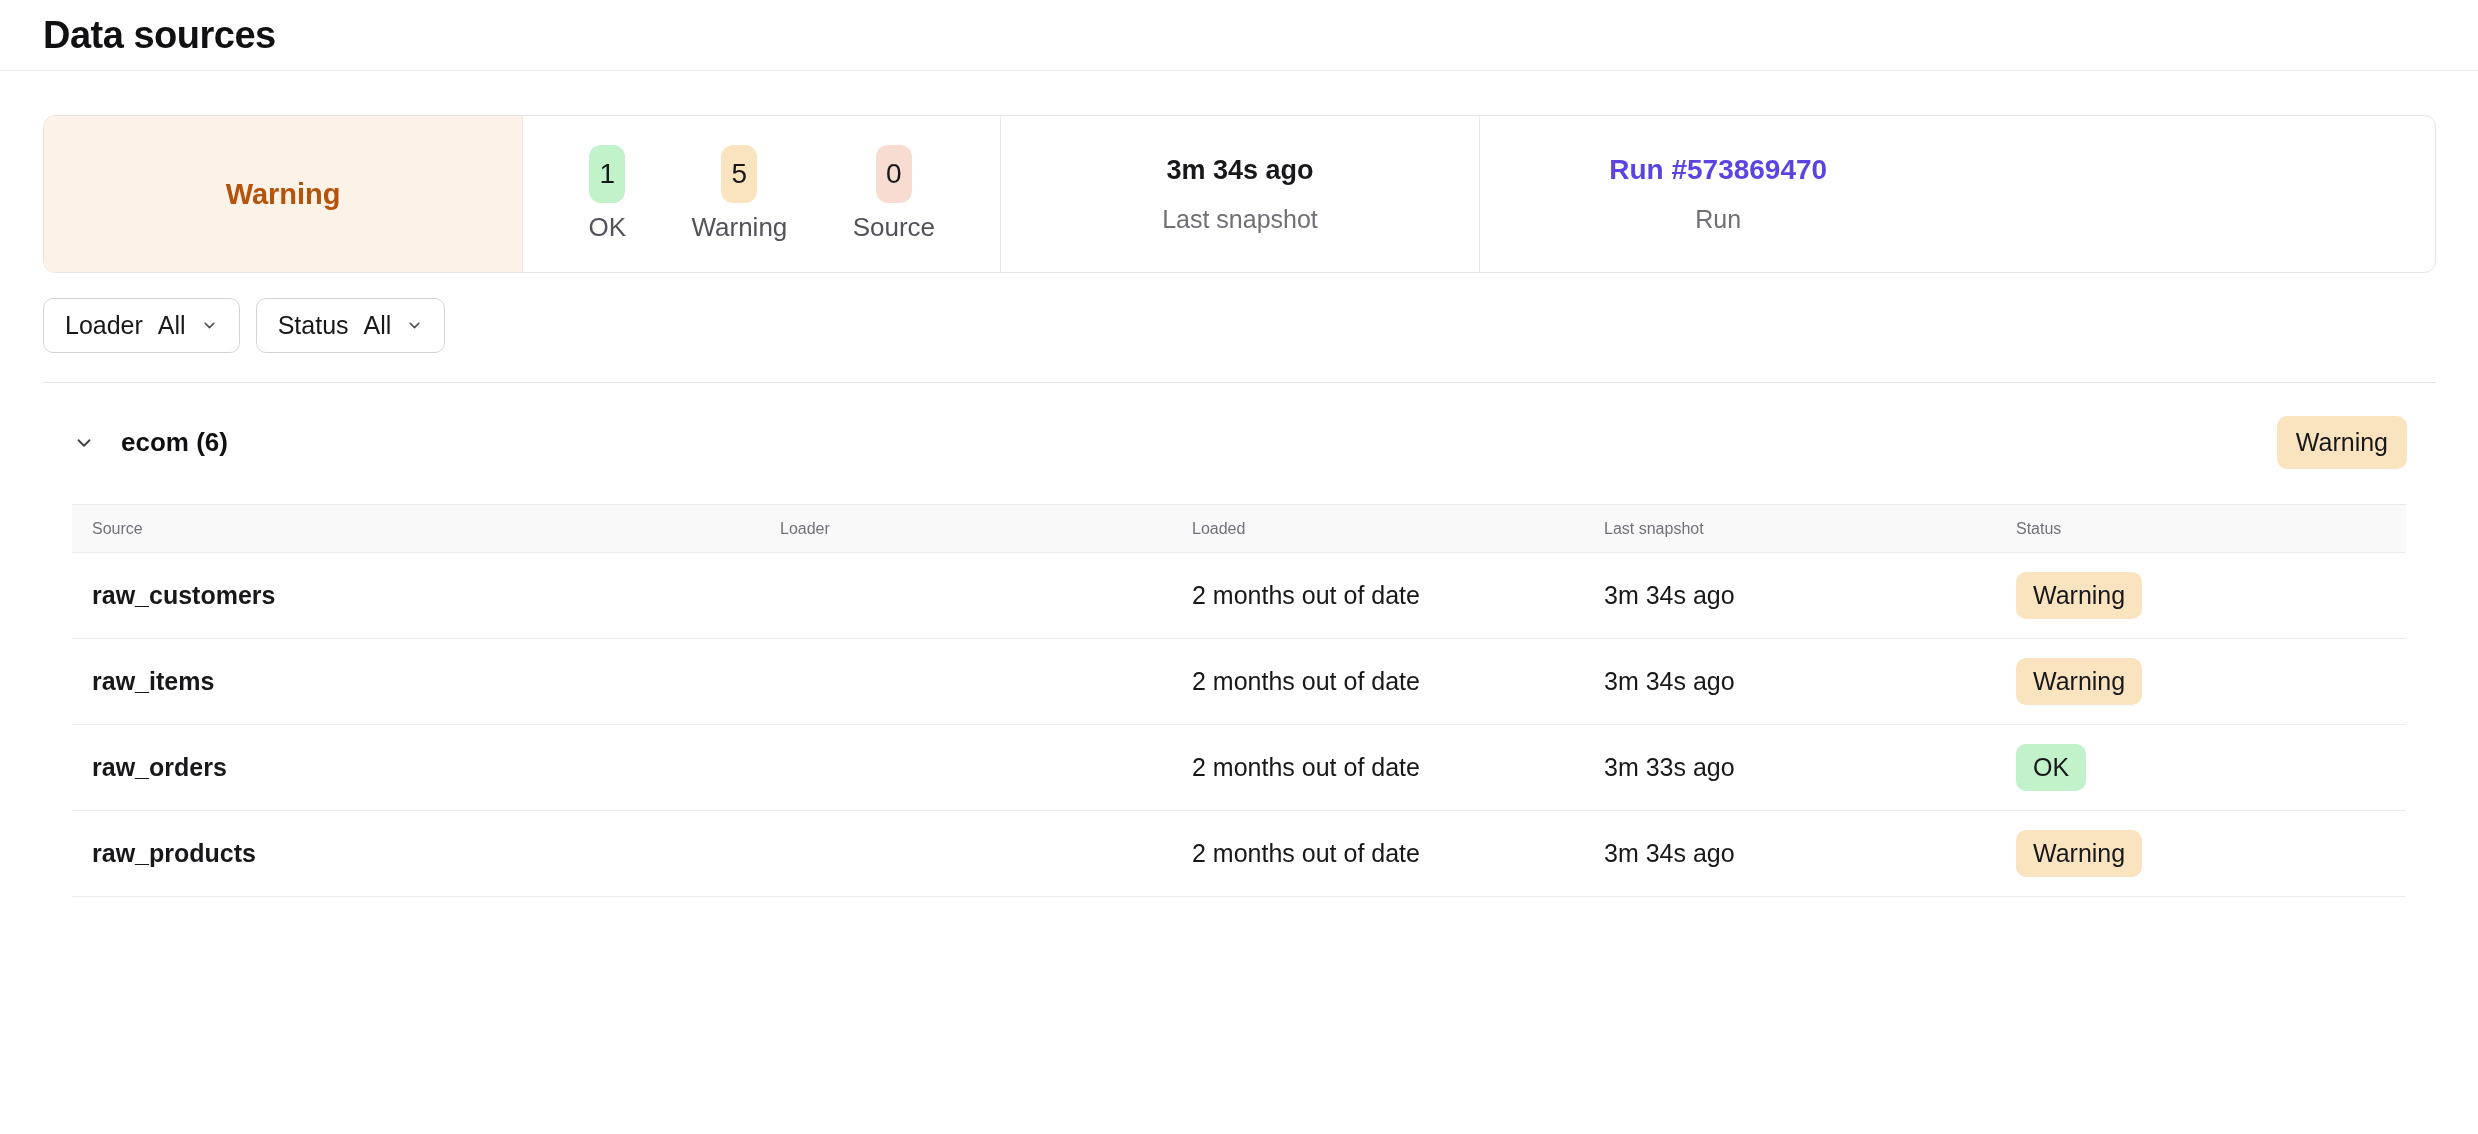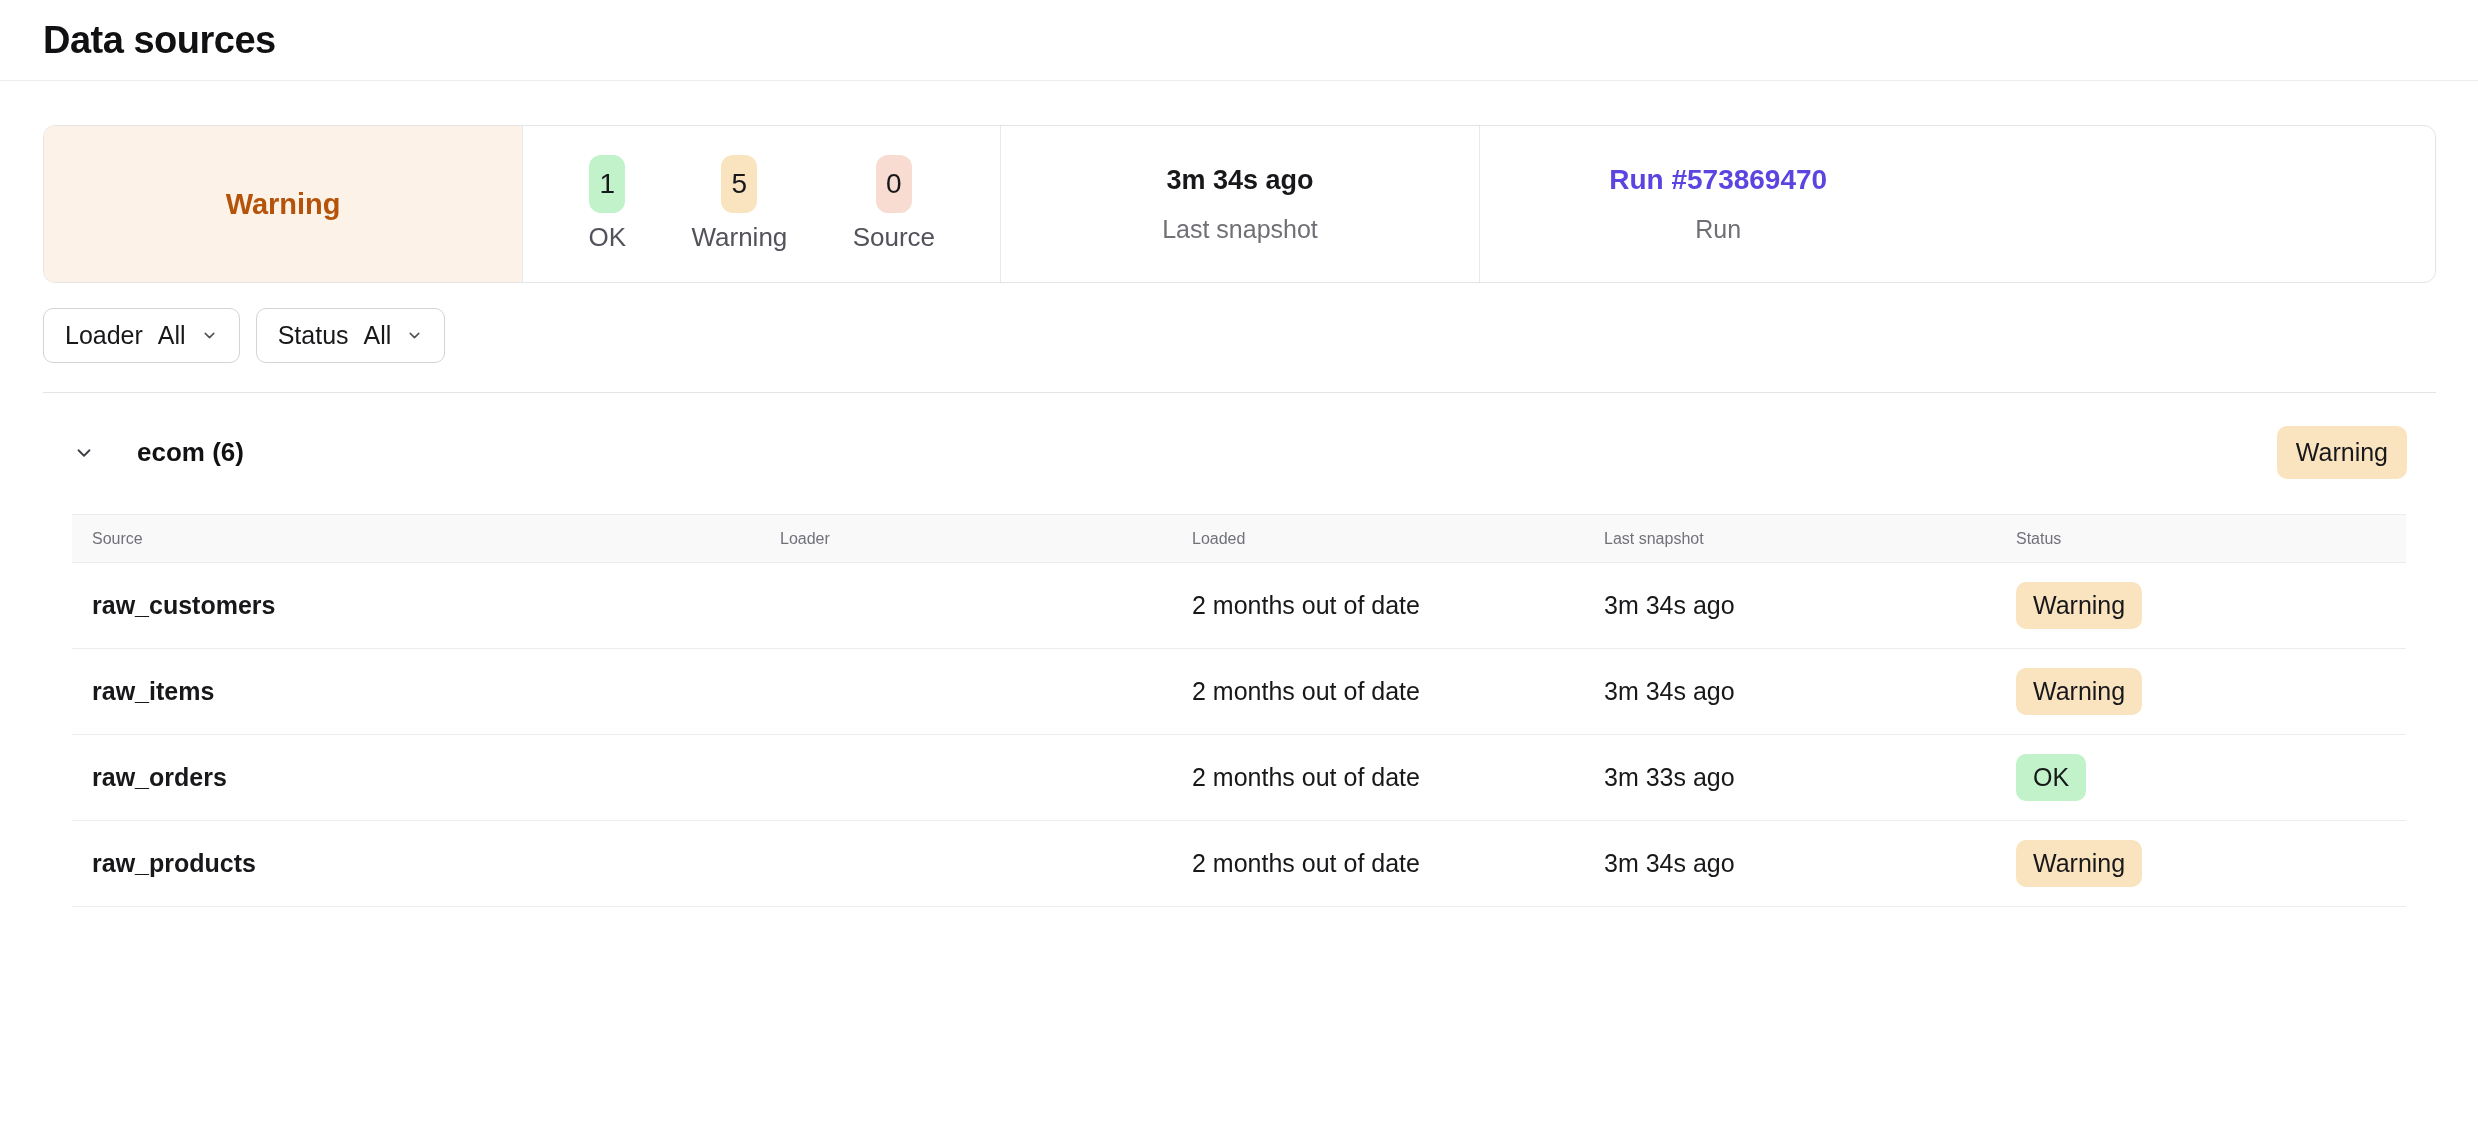--- a/index.html
+++ b/index.html
@@ -1,20 +1,20 @@
 <!DOCTYPE html>
 <html><head>
 <meta charset="utf-8">
 <style>
   * { margin: 0; padding: 0; box-sizing: border-box; }
   html, body { width: 2478px; height: 1134px; background: #ffffff; overflow: hidden; }
   body { font-family: "Liberation Sans", "DejaVu Sans", sans-serif; color: #18181b; }
 
   
-  .page-header { height: 81px; display: flex; align-items: center; padding: 0 43px; border-bottom: 1px solid #ececec; }
+  .page-header { height: 71px; display: flex; align-items: center; padding: 0 43px; border-bottom: 1px solid #ececec; }
   .page-title { font-size: 38px; font-weight: 700; letter-spacing: -0.5px; color: #111113; }
 
   
   .content { padding: 0 42px 0 43px; }
 
   
   .summary-bar { margin-top: 44px; height: 158px; border: 1px solid #e4e4e7; border-radius: 12px; display: grid; grid-template-columns: repeat(5, 1fr); overflow: hidden; background: #fff; }
   .summary-card { display: flex; flex-direction: column; align-items: center; justify-content: center; border-left: 1px solid #e9e9ec; text-align: center; }
   .summary-card:first-child { border-left: none; }
   .card-status { background: #fdf2e8; }
@@ -34,21 +34,21 @@
   .badge-stale { background: #f8dcd1; }
 
   
   .filters { margin-top: 25px; display: flex; gap: 16px; }
   .filter-button { display: inline-flex; align-items: center; gap: 15px; height: 55px; padding: 0 21px; border: 1px solid #d4d4d8; border-radius: 10px; background: #fff; font-size: 25px; color: #18181b; cursor: pointer; }
   .filter-name { font-weight: 400; }
   .filter-value { font-weight: 400; }
   .filters-divider { margin-top: 29px; border-bottom: 1px solid #e4e4e7; }
 
   
-  .group-header { margin-top: 33px; display: flex; align-items: center; padding: 0 29px 0 29px; cursor: pointer; gap: 16px; }
+  .group-header { margin-top: 33px; display: flex; align-items: center; padding: 0 29px 0 29px; cursor: pointer; }
   .group-chevron { display: inline-flex; width: 24px; justify-content: center; margin-right: 25px; }
   .group-label { font-size: 26px; font-weight: 700; color: #111113; }
   .group-badge { margin-left: auto; display: inline-flex; align-items: center; padding: 12px 19px; border-radius: 10px; font-size: 25px; color: #18181b; }
 
   
   .table-wrap { margin: 35px 30px 0 29px; }
   table { width: 100%; border-collapse: collapse; table-layout: fixed; }
   col.c-source { width: 688px; }
   col.c-loader { width: 412px; }
   col.c-loaded { width: 412px; }

